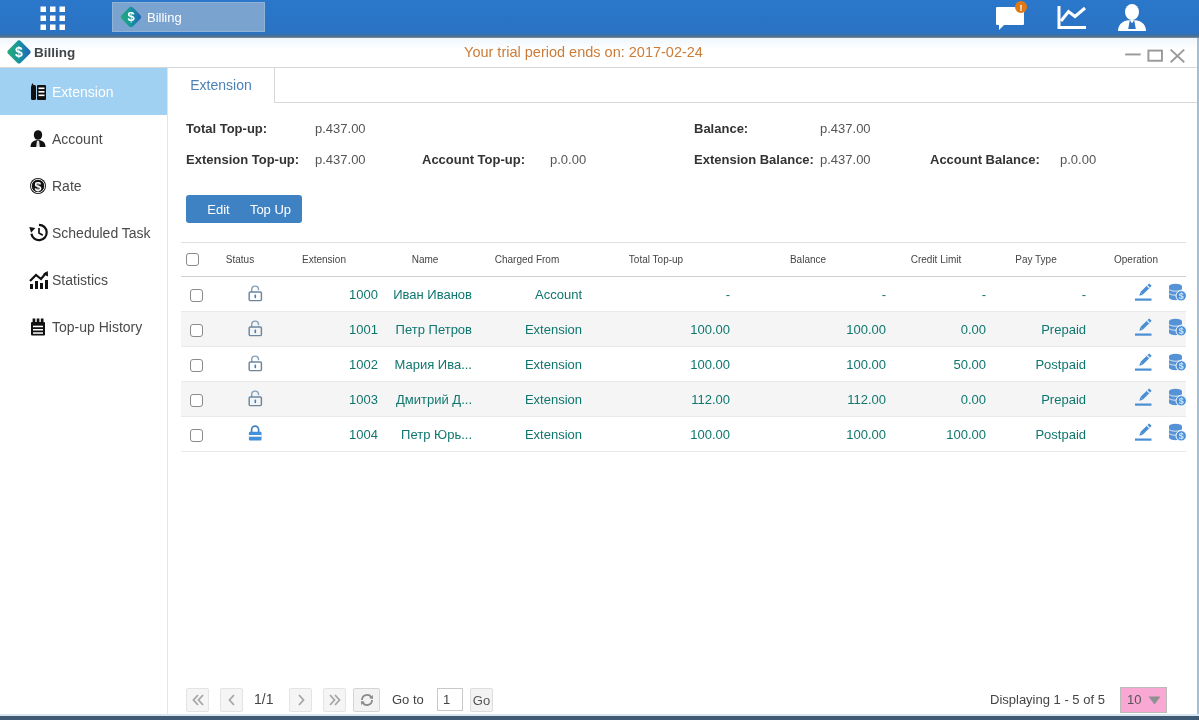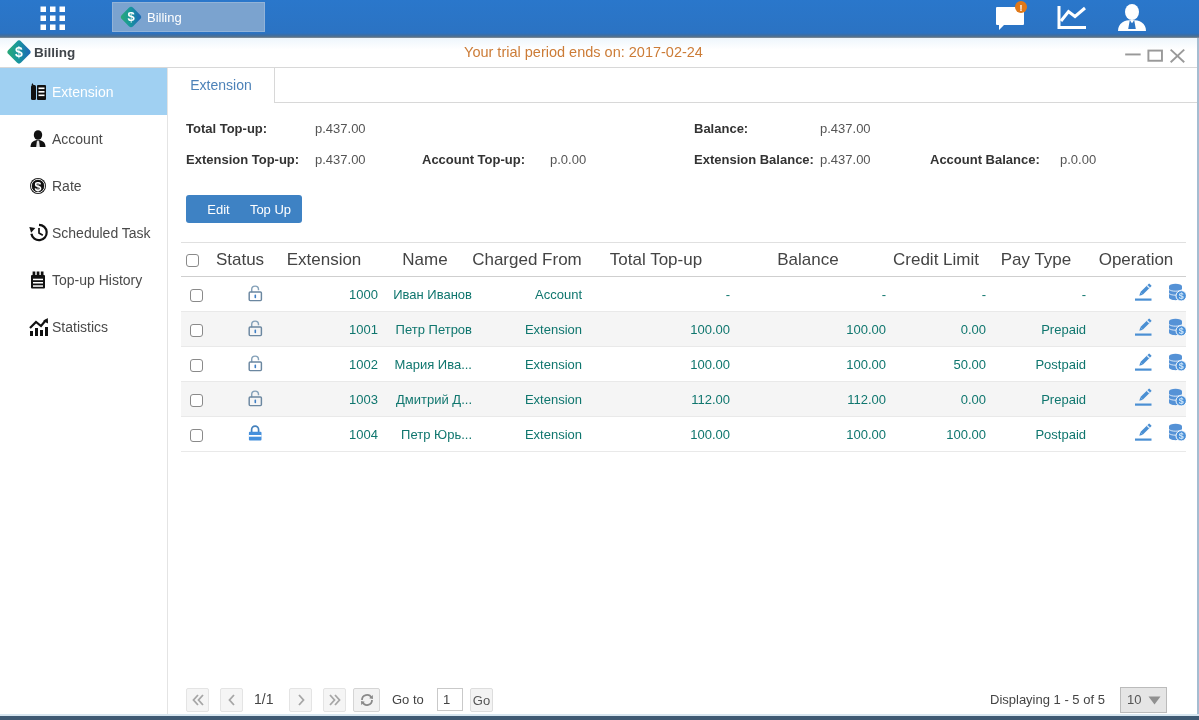--- a/index.html
+++ b/index.html
@@ -37,34 +37,34 @@
 #tabstrip { position:absolute; left:0; top:0; width:1031px; height:35px; border-bottom:1px solid #d8d8d8; }
 #tab1 { position:absolute; left:0; top:0; width:107px; height:35px; background:#fff;
   border-right:1px solid #d8d8d8; color:#4d82b8; font-size:14px; text-align:center; line-height:34px; }
 .lbl { position:absolute; font-size:13px; font-weight:bold; color:#333; white-space:nowrap; }
 .val { position:absolute; font-size:13px; color:#555; white-space:nowrap; }
 .btn { position:absolute; background:#3e82c4; color:#fff; font-size:13px; border-radius:3px;
   display:flex; align-items:center; justify-content:center; }
 
 #tbl { position:absolute; left:13px; top:174px; width:1005px; border-collapse:collapse; table-layout:fixed; }
 #tbl th { height:34px; border-top:1px solid #e0e0e0; border-bottom:1px solid #cfcfcf;
-  font-size:17px; font-weight:normal; color:#444; text-align:center; }
+  font-size:10px; font-weight:normal; color:#444; text-align:center; }
 #tbl td { height:35px; border-bottom:1px solid #e9e9e9; font-size:13px; color:#0f766e; text-align:right;
   overflow:hidden; white-space:nowrap; }
 #tbl tr.alt td { background:#f5f5f5; }
 .cb { display:inline-block; width:13px; height:13px; border:1px solid #8a8a8a; border-radius:3px; background:#fff; vertical-align:middle; margin-right:7px; }
 
 #pager { position:absolute; left:0; top:619px; width:1031px; height:40px; font-size:13px; color:#555; }
 .pbtn { position:absolute; top:1px; width:23px; height:24px; background:#f5f5f5; border:1px solid #e4e4e4; border-radius:2px;
   display:flex; align-items:center; justify-content:center; color:#a9a9a9; font-size:19px; }
 #goinput { position:absolute; left:269px; top:1px; width:26px; height:23px; border:1px solid #c9c9c9; font-size:13px; color:#444;
   text-align:left; padding-left:5px; font-family:"Liberation Sans",sans-serif; }
 #gobtn { position:absolute; left:302px; top:1px; width:23px; height:24px; background:#f3f3f3; border:1px solid #ddd; border-radius:2px;
   display:flex; align-items:center; justify-content:center; color:#555; }
-#dropdown { position:absolute; left:952px; top:0px; width:47px; height:26px; background:#e5e5e5; border:1px solid #bbb; }
+#dropdown { position:absolute; left:952px; top:0px; width:47px; height:26px; background:#f9a8d4; border:1px solid #bbb; }
 #rightedge { position:absolute; left:1197px; top:38px; width:2px; height:678px; background:#a5bdd1; }
 #bottombar { position:absolute; left:0; top:714px; width:1199px; height:6px; background:#3f5a73; border-top:2px solid #d7e6f0; }
 </style>
 </head>
 <body>
 <svg width="0" height="0" style="position:absolute">
   <defs>
     <g id="lockopen">
       <path d="M5.7 8.2 v-2.7 a3.4 3.4 0 0 1 6.8 0 v0.7 m0 1.2 v0.01" fill="none" stroke="#84a0b8" stroke-width="1.45"></path>
       <rect x="3.2" y="8" width="12.2" height="8.6" rx="1" fill="none" stroke="#6b87a0" stroke-width="1.45"></rect>
@@ -183,47 +183,47 @@
   </div>
   <div class="sideitem">
     <svg width="19" height="19" viewBox="0 0 19 19">
       <path d="M10 1.8 a7.7 7.7 0 1 1 -7.6 9" stroke="#111" stroke-width="2.2" fill="none"></path>
       <path d="M0.3 4.0 l6.0 1.0 l-4.2 4.8 z" fill="#111"></path>
       <path d="M10 5 v5 l3.8 2.2" stroke="#111" stroke-width="1.7" fill="none"></path>
     </svg>
     <span class="txt">Scheduled Task</span>
   </div>
   <div class="sideitem">
+    <svg width="19" height="18" viewBox="0 0 19 18">
+      <g fill="#111">
+        <rect x="1" y="13" width="3" height="5"></rect>
+        <rect x="6" y="10" width="3" height="8"></rect>
+        <rect x="11" y="12" width="3" height="6"></rect>
+        <rect x="16" y="9" width="3" height="9"></rect>
+      </g>
+      <path d="M1 10 L7 4 L12 8 L17 2" stroke="#111" stroke-width="2.2" fill="none"></path>
+      <path d="M18.8 0 l0.2 5.5 l-5 -2.5 z" fill="#111"></path>
+    </svg>
+    <span class="txt">Statistics</span>
+  </div>
+  <div class="sideitem">
     <svg width="18" height="18" viewBox="0 0 18 18">
       <rect x="2" y="4" width="14" height="13.5" rx="1" fill="#111"></rect>
       <g fill="#111">
         <rect x="3.6" y="0.5" width="2.7" height="4.5"></rect>
           <rect x="7.7" y="0.5" width="2.7" height="4.5"></rect>
           <rect x="11.8" y="0.5" width="2.7" height="4.5"></rect>
       </g>
       <g fill="#fff">
         <rect x="4" y="7.7" width="10" height="1.5"></rect>
           <rect x="4" y="11" width="10" height="1.5"></rect>
           <rect x="4" y="14.3" width="10" height="1.5"></rect>
       </g>
     </svg>
     <span class="txt">Top-up History</span>
-  </div>
-  <div class="sideitem">
-    <svg width="19" height="18" viewBox="0 0 19 18">
-      <g fill="#111">
-        <rect x="1" y="13" width="3" height="5"></rect>
-        <rect x="6" y="10" width="3" height="8"></rect>
-        <rect x="11" y="12" width="3" height="6"></rect>
-        <rect x="16" y="9" width="3" height="9"></rect>
-      </g>
-      <path d="M1 10 L7 4 L12 8 L17 2" stroke="#111" stroke-width="2.2" fill="none"></path>
-      <path d="M18.8 0 l0.2 5.5 l-5 -2.5 z" fill="#111"></path>
-    </svg>
-    <span class="txt">Statistics</span>
   </div>
 </div>
 <div id="content">
   <div id="tabstrip">
       <div id="tab1">Extension</div>
     </div>
   <span class="lbl" style="left:18px; top:53px">Total Top-up:</span>
   <span class="val" style="left:147px; top:53px">p.437.00</span>
   <span class="lbl" style="left:526px; top:53px">Balance:</span>
   <span class="val" style="left:652px; top:53px">p.437.00</span>

